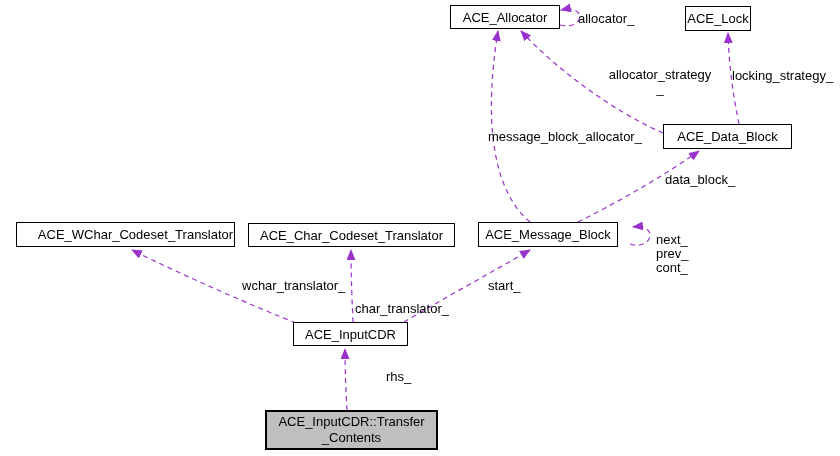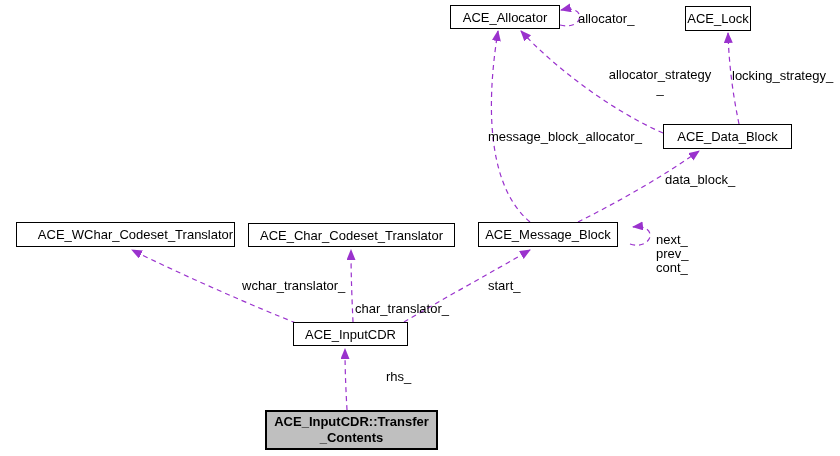--- a/index.html
+++ b/index.html
@@ -11,21 +11,21 @@
   svg.edge-layer { position:absolute; left:0; top:0; width:840px; height:456px; }
   path.edge { fill:none; stroke:#9a32cd; stroke-width:1.2px; stroke-dasharray:5,4; }
   .node {
     position:absolute; box-sizing:border-box;
     border:1px solid #000; background:#fff;
     display:flex; align-items:center; justify-content:center;
     text-align:center; white-space:nowrap; cursor:pointer;
   }
   .node.focus {
     background:#bfbfbf; border-width:2px;
-    flex-direction:column; line-height:16px;font-weight:bold;
+    flex-direction:column; line-height:16px;
   }
   .elabel { position:absolute; white-space:nowrap; line-height:14px; }
   .elabel.center { text-align:center;margin-top:16px; }
 </style>
 </head>
 <body>
 
 <div class="canvas">
 
   <svg class="edge-layer" viewBox="0 0 840 456" xmlns="http://www.w3.org/2000/svg">

